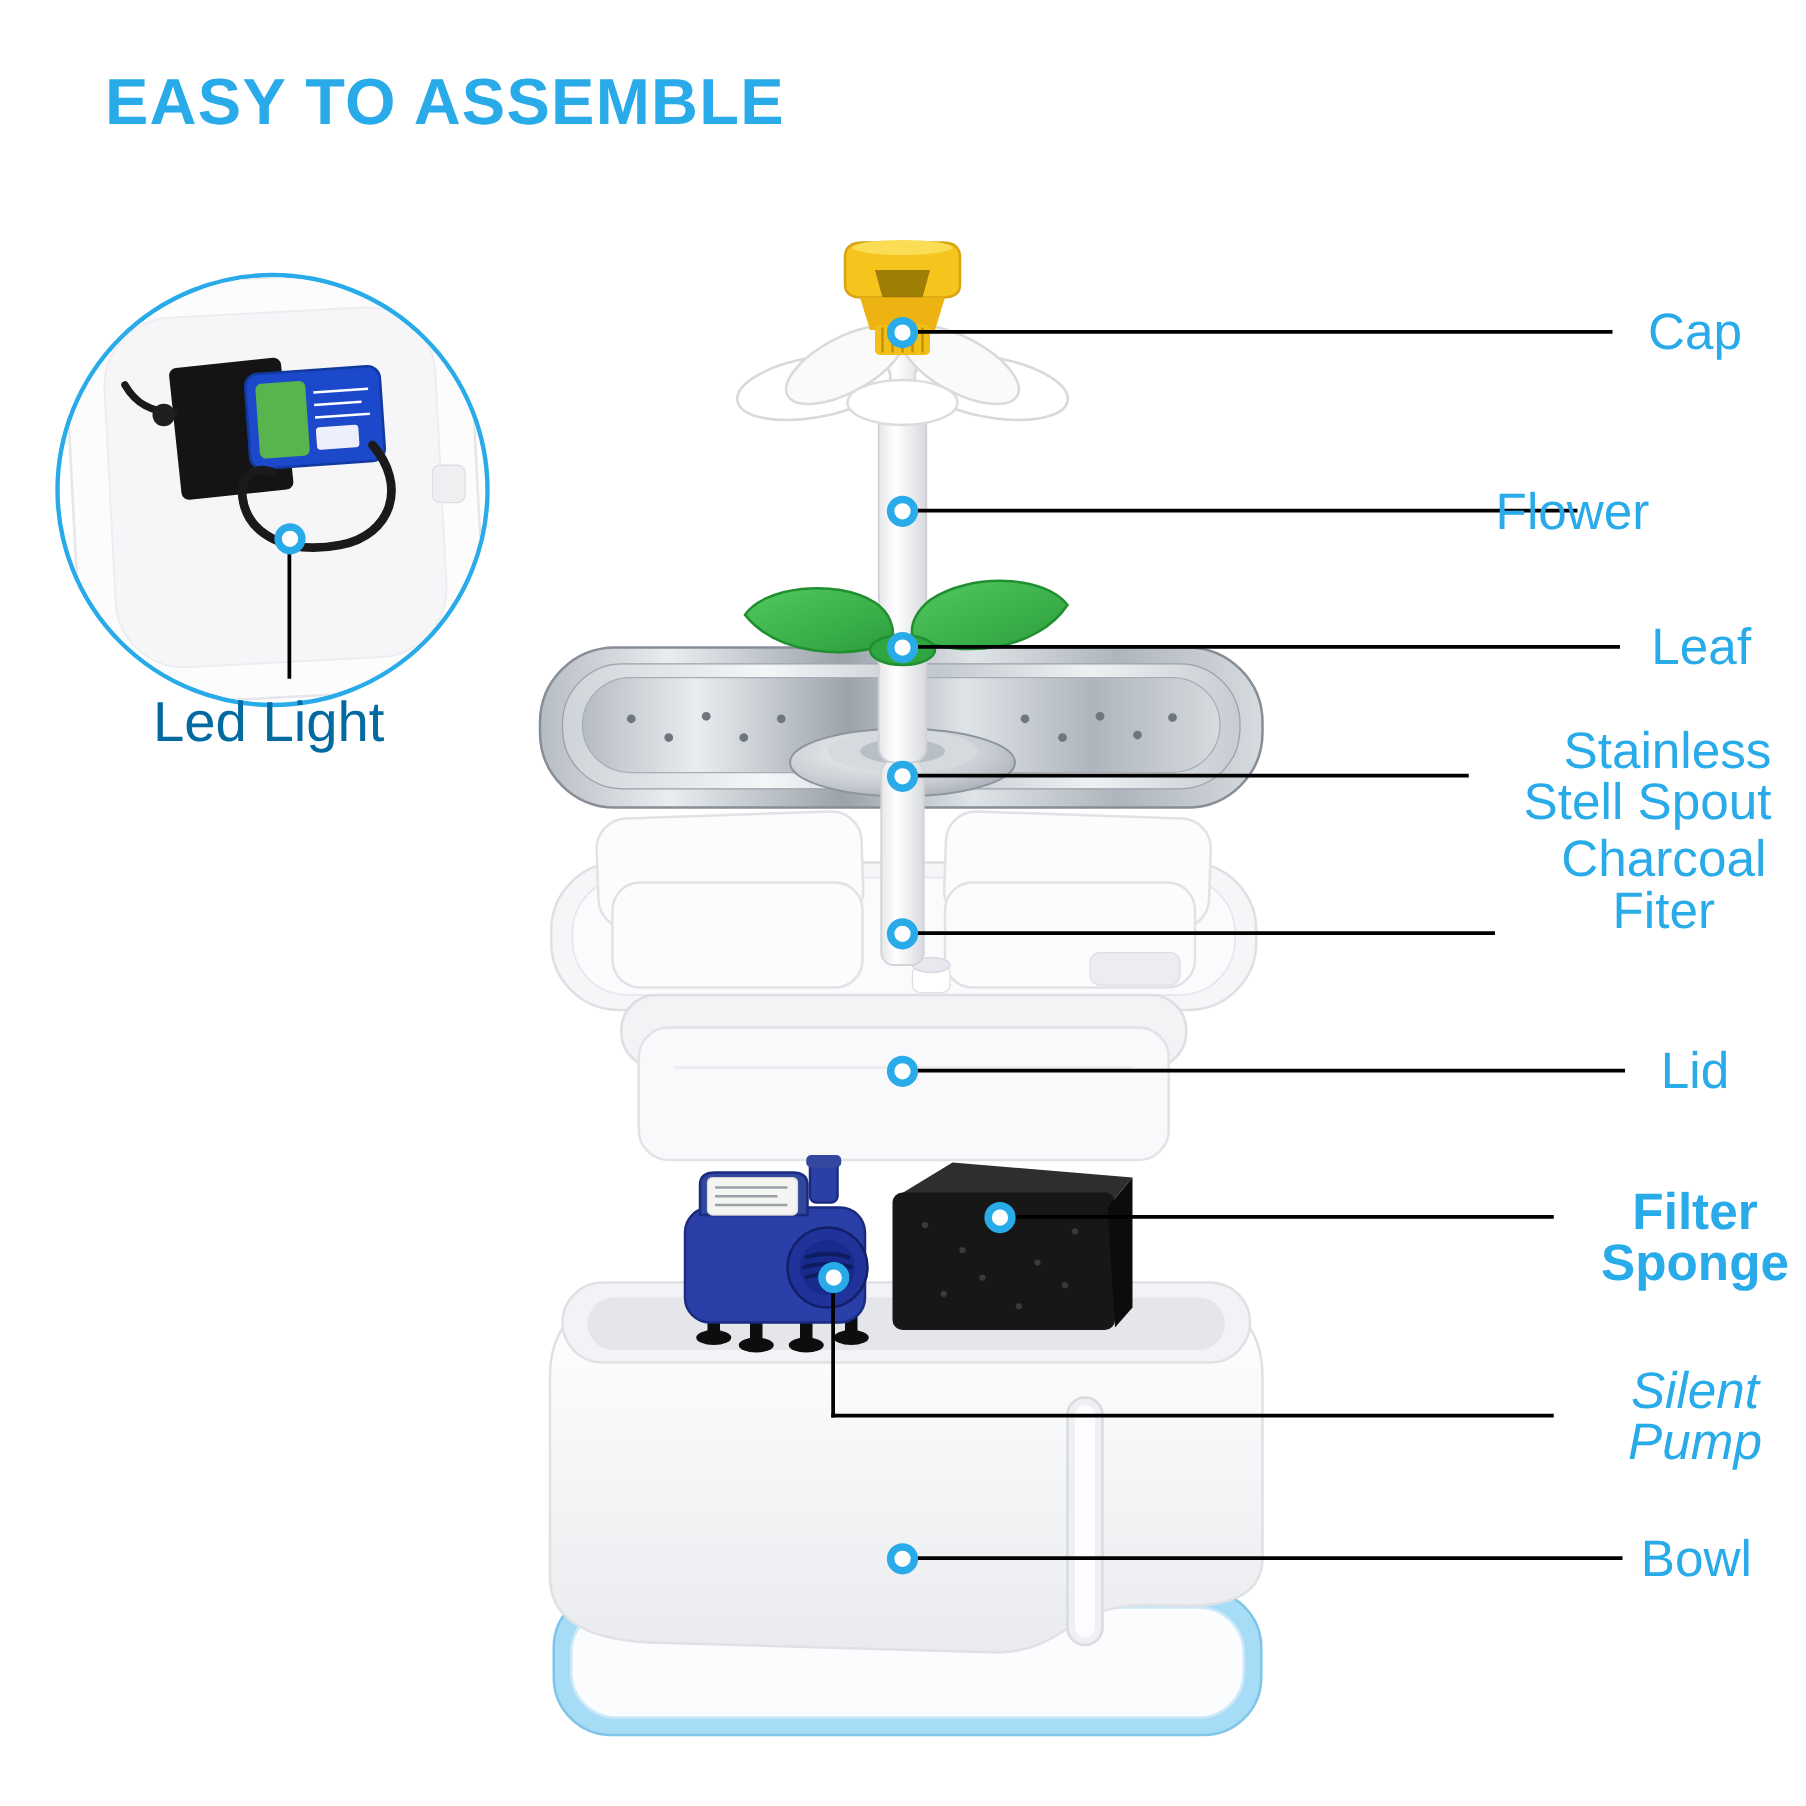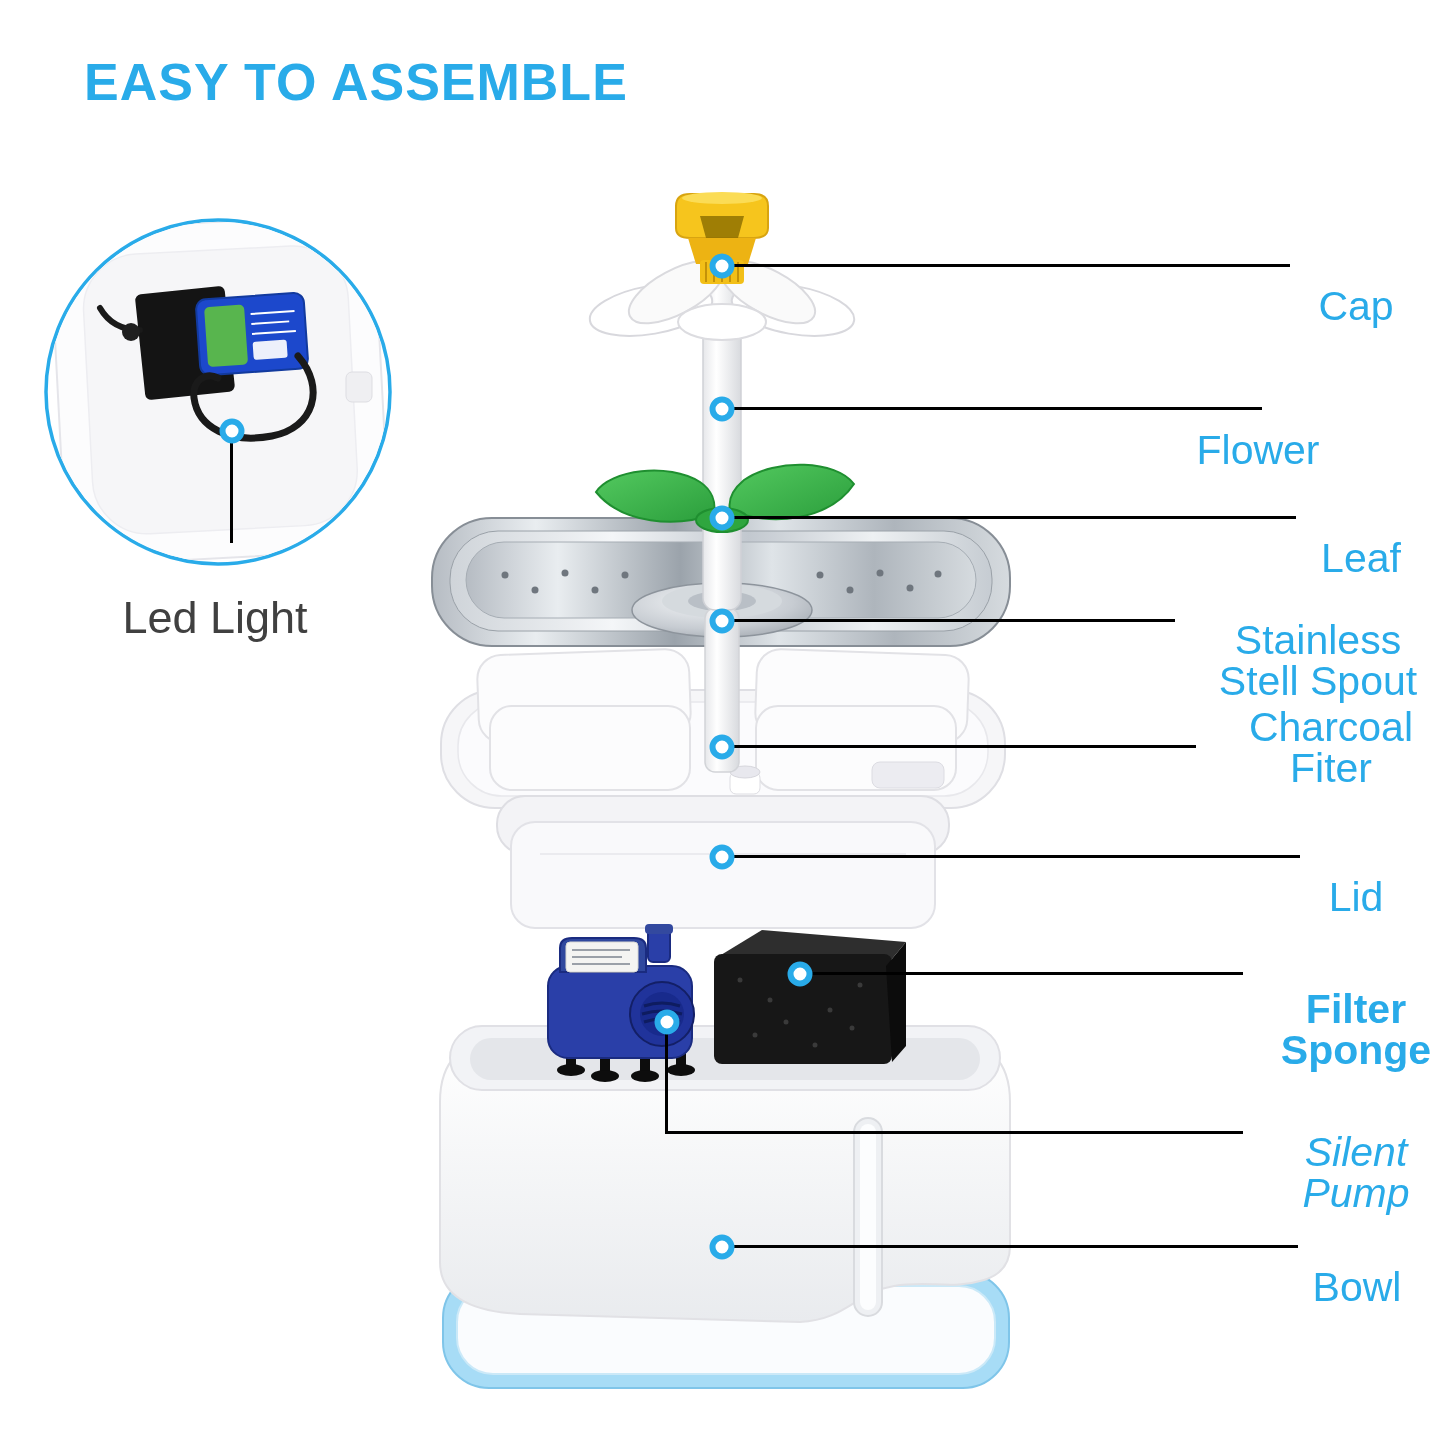--- a/index.html
+++ b/index.html
@@ -10,26 +10,26 @@
   }
   .art { position:absolute; left:0; top:0; width:1445px; height:1445px; }
   .title {
     position:absolute; left:84px; top:52px;
     font-size:52px; font-weight:800; color:#29ABE9; letter-spacing:1px;
     white-space:nowrap;
   }
   .callout {
     position:absolute; transform:translate(-50%,-50%);
     color:#29ABE9; font-size:41px; line-height:1.0; text-align:center;
-    white-space:nowrap; font-weight:400;margin-top:40px;
+    white-space:nowrap; font-weight:400;
   }
   .callout span { display:block; }
   .inset-label {
     position:absolute; transform:translate(-50%,-50%);
-    color:#404040; font-size:45px; white-space:nowrap;margin-top:40px;
+    color:#0369a1; font-size:45px; white-space:nowrap;
   }
   .cline { position:absolute; background:#000; }
   .cline.h { height:3px; }
   .cline.v { width:3px; }
   .dot {
     position:absolute; width:25px; height:25px;
     border:6px solid #29ABE9; background:#fff; border-radius:50%;
     transform:translate(-50%,-50%);
   }
 </style>
@@ -260,21 +260,21 @@
 
 <div class="callout" style="left:1356px; top:266px;">
   <span>Cap</span>
 </div>
 <div class="callout" style="left:1258px; top:410px;">
   <span>Flower</span>
 </div>
 <div class="callout" style="left:1361px; top:518px;">
   <span>Leaf</span>
 </div>
-<div class="callout" style="left:1318px; top:621px;">
+<div class="callout" style="left:1318px; top:621px;text-align:right;">
   <span>Stainless</span>
   <span>Stell Spout</span>
 </div>
 <div class="callout" style="left:1331px; top:708px;">
   <span>Charcoal</span>
   <span>Fiter</span>
 </div>
 <div class="callout" style="left:1356px; top:857px;">
   <span>Lid</span>
 </div>

